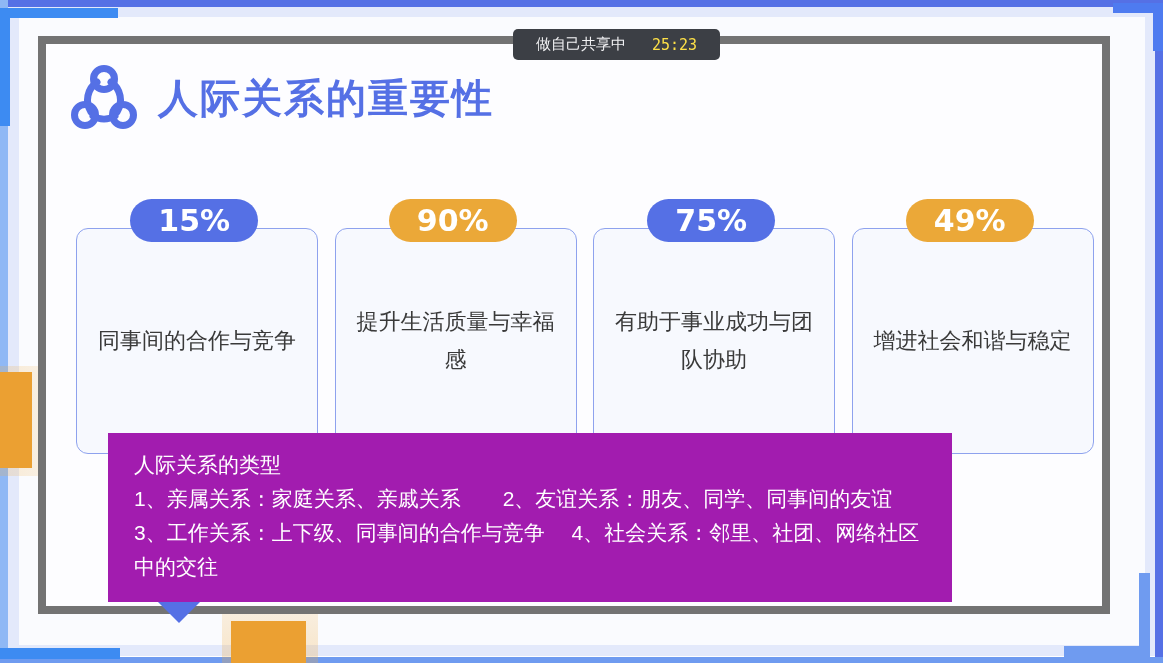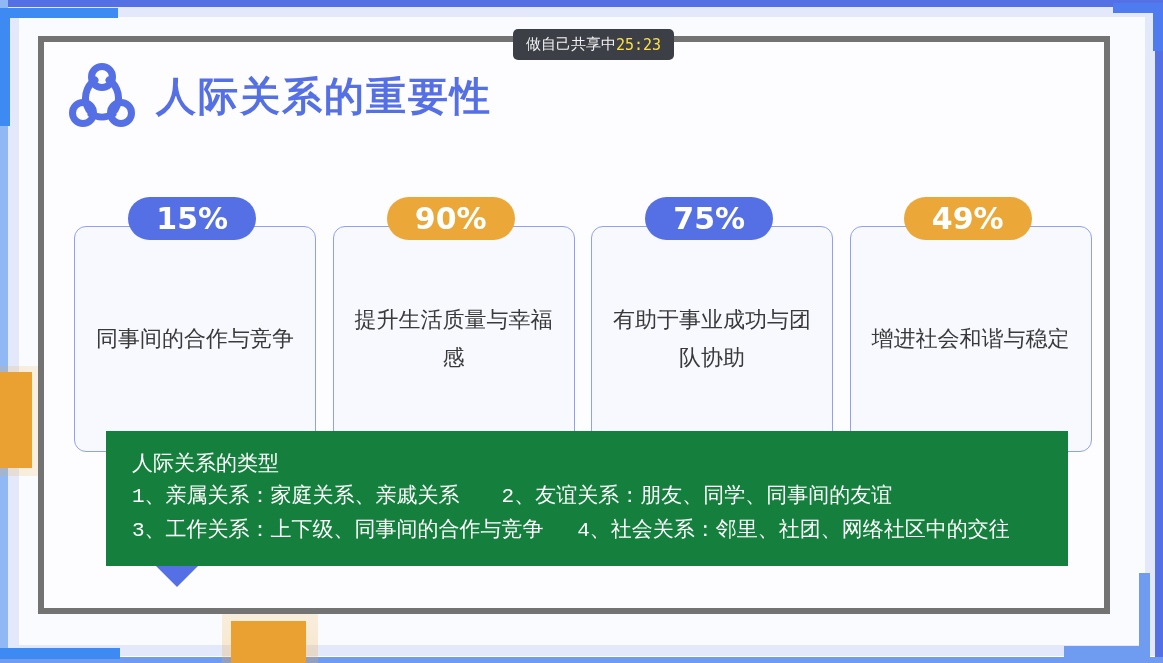--- a/index.html
+++ b/index.html
@@ -132,21 +132,21 @@
     width: 96px; height: 120px;
     background: linear-gradient(0deg, rgba(240,170,60,0.28), rgba(240,170,60,0.0));
   }
 
   
   .slide {
     position: absolute;
     left: 38px; top: 36px;
     width: 1072px; height: 578px;
     background: #fdfdff;
-    border: 6px solid #737373;
+    border: 8px solid #737373;
     box-sizing: border-box;
   }
 
   
   .header {
     position: absolute;
     left: 22px; top: 18px;
     display: flex;
     align-items: center;
     gap: 18px;
@@ -214,36 +214,36 @@
     line-height: 1.75;
     color: #3a3a3a;
     text-align: center;
     font-family: "DejaVu Sans", "Liberation Sans", sans-serif;
   }
 
   
   .panel {
     position: absolute;
     left: 62px; top: 389px;
-    width: 962px;
-    background: #15803d;
+    width: 844px;
+    background: #a21caf;
     padding: 16px 26px 18px 26px;
     box-sizing: border-box;
   }
   .panel-title {
     color: #ffffff;
     font-size: 21px;
     line-height: 1.55;
     font-family: "DejaVu Sans", "Liberation Sans", sans-serif;
   }
   .panel-line {
     color: #ffffff;
     font-size: 21px;
     line-height: 1.62;
-    font-family: Liberation Mono, monospace;
+    font-family: Liberation Sans, sans-serif;
     white-space: pre-wrap;
   }
   .panel-tail {
     position: absolute;
     left: 50px;
     bottom: -21px;
     width: 0; height: 0;
     border-left: 21px solid transparent;
     border-right: 21px solid transparent;
     border-top: 21px solid #5570e5;
@@ -251,22 +251,22 @@
 
   
   .share-banner {
     position: absolute;
     left: 513px; top: 29px;
     height: 31px;
     background: #3c3f45;
     border-radius: 5px;
     display: flex;
     align-items: center;
-    padding: 0 13px;
-    gap: 0;
+    padding: 0 23px;
+    gap: 26px;
     z-index: 50;
   }
   .share-text {
     color: #f2f2f4;
     font-size: 15px;
     font-family: "DejaVu Sans", "Liberation Sans", sans-serif;
     white-space: nowrap;
   }
   .share-timer {
     color: #fde047;

